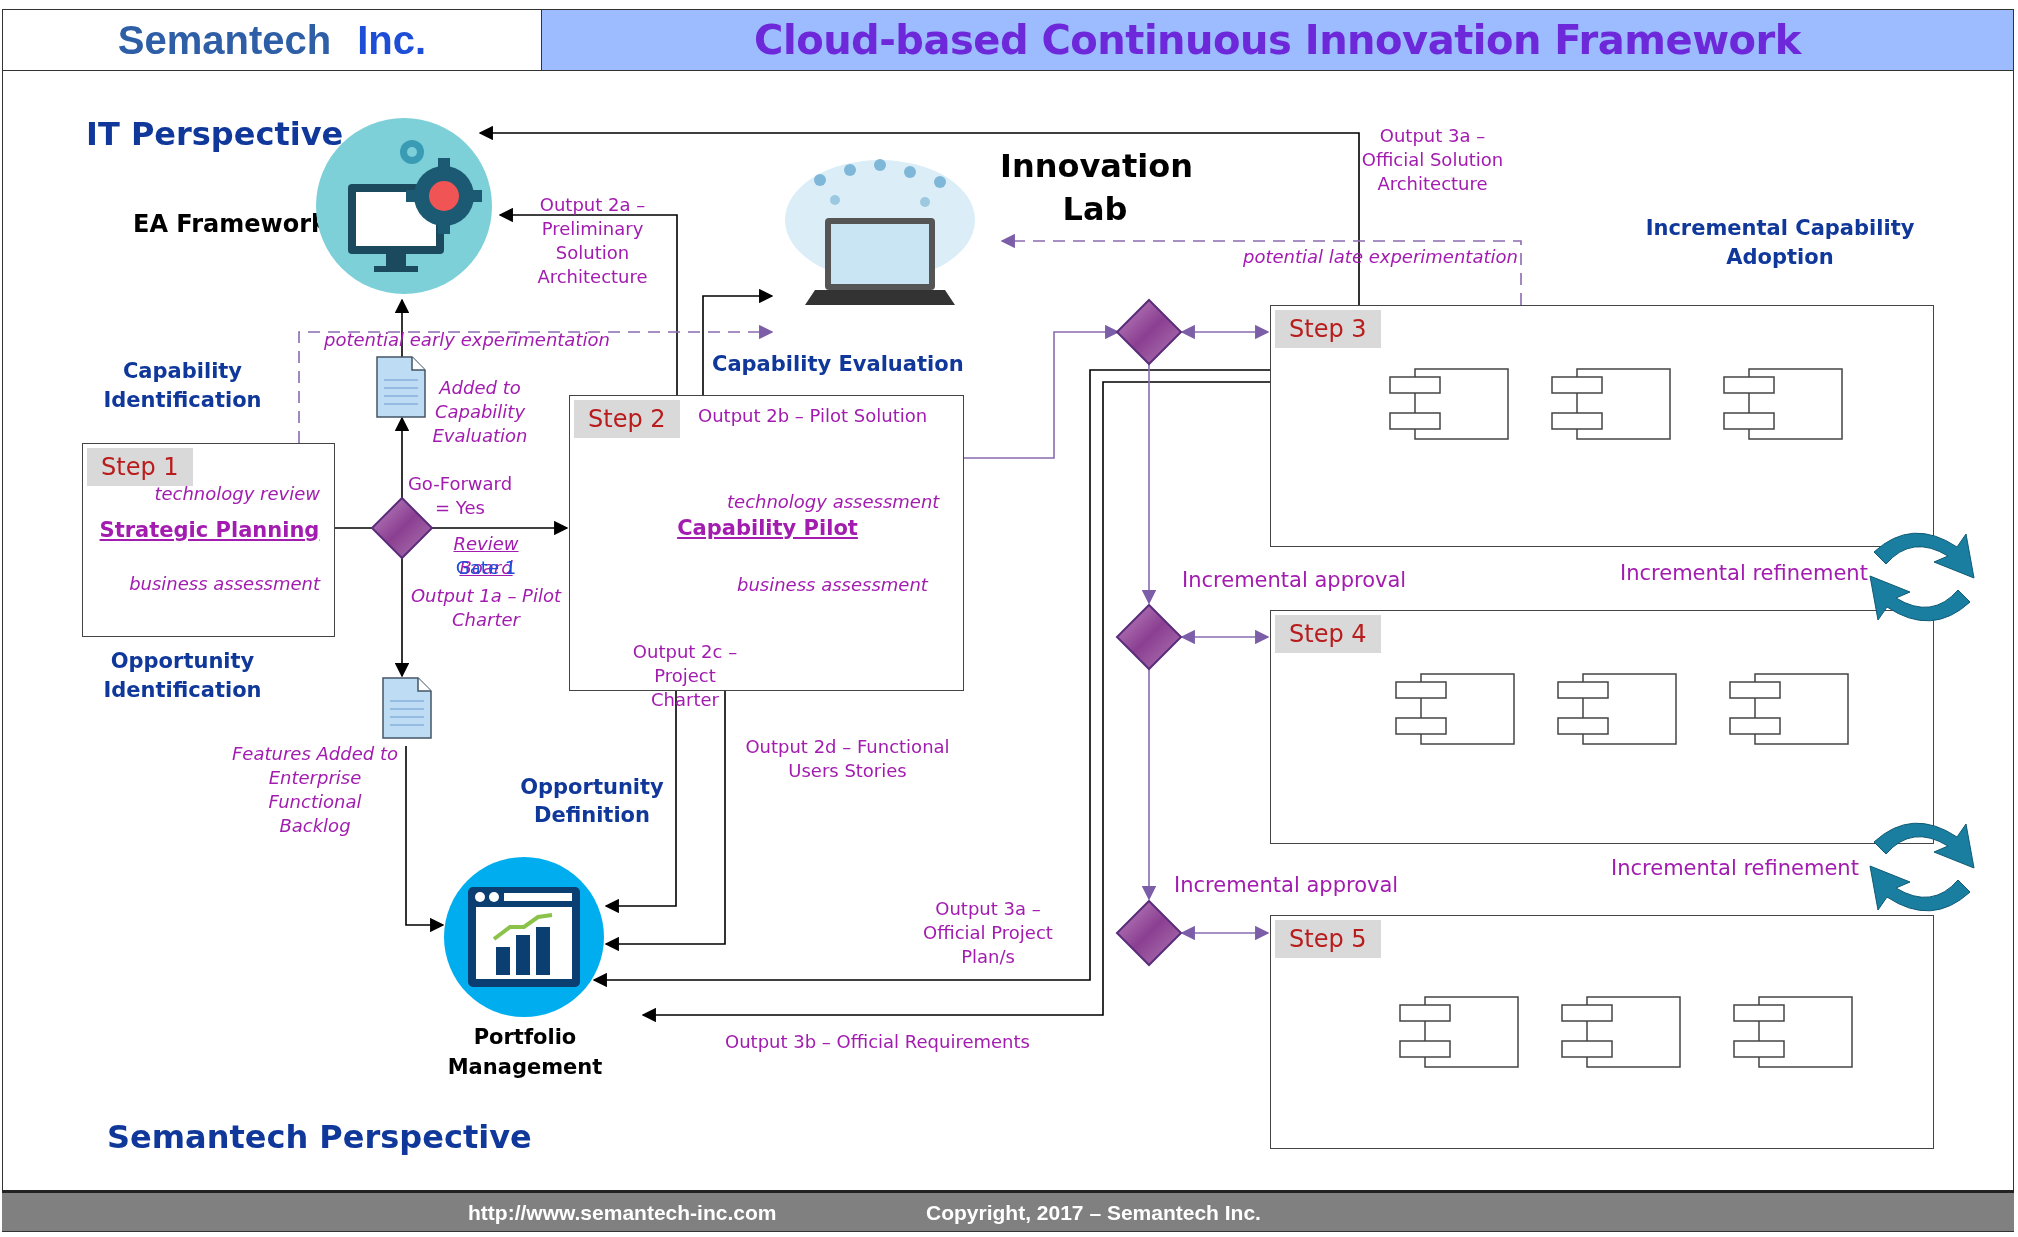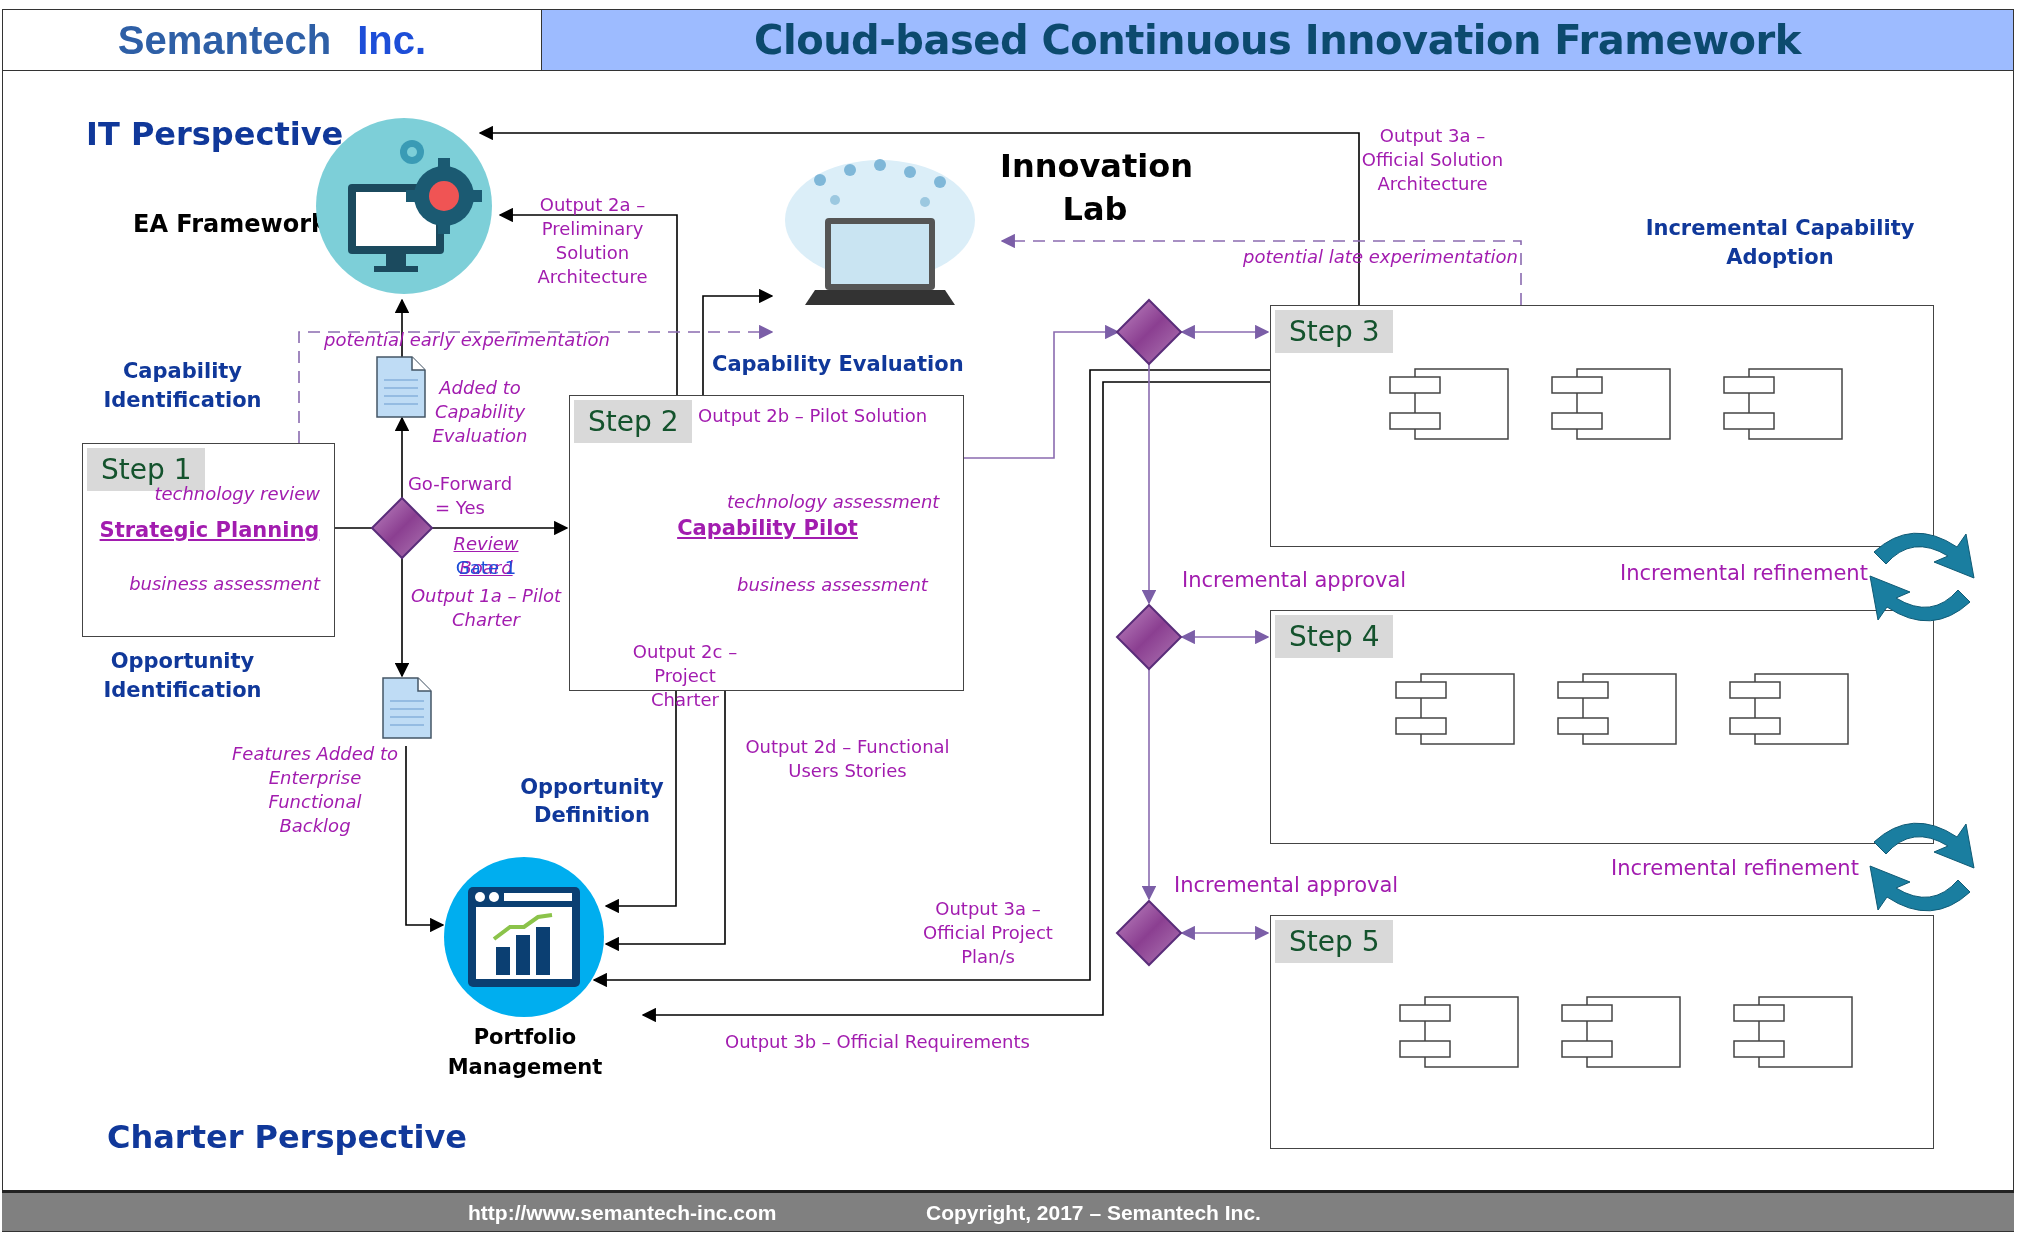--- a/index.html
+++ b/index.html
@@ -2,28 +2,28 @@
 <html><head>
 <meta charset="utf-8">
 <style>
   html, body { margin:0; padding:0; background:#fff; }
   body { width:2018px; height:1237px; position:relative; overflow:hidden; font-family:"Liberation Sans", sans-serif; }
   .abs { position:absolute; }
   .frame { position:absolute; left:2px; top:9px; width:2012px; height:1222px; border:1.5px solid #333; box-sizing:border-box; }
   .hdr-left { position:absolute; left:2px; top:9px; width:540px; height:62px; border:1.5px solid #333; box-sizing:border-box; background:#fff; display:flex; align-items:center; justify-content:center; font-size:40px; font-weight:bold; }
   .hdr-left .brand { color:#2e5fa6; }
   .hdr-left .inc { color:#1d4ed8; margin-left:26px; }
-  .hdr-right { position:absolute; left:542px; top:9px; width:1472px; height:62px; border:1.5px solid #333; border-left:none; box-sizing:border-box; background:#9dbbff; display:flex; align-items:center; justify-content:center; font-size:40px; font-weight:bold; color:#0c4a6e; font-family:"DejaVu Sans", sans-serif; letter-spacing:-0.5px; }
+  .hdr-right { position:absolute; left:542px; top:9px; width:1472px; height:62px; border:1.5px solid #333; border-left:none; box-sizing:border-box; background:#9dbbff; display:flex; align-items:center; justify-content:center; font-size:40px; font-weight:bold; color:#6d28d9; font-family:"DejaVu Sans", sans-serif; letter-spacing:-0.5px; }
   .footer { position:absolute; left:2px; top:1190px; width:2012px; height:42px; background:#808080; border-top:3px solid #222; border-bottom:1.5px solid #333; box-sizing:border-box; color:#fff; font-weight:bold; font-size:21px; }
   .footer span { position:absolute; top:8px; }
   .blue-h { color:#10389a; font-weight:bold; text-align:center; font-family:"DejaVu Sans", sans-serif; }
   .lbl { position:absolute; font-size:18px; color:#a21caf; text-align:center; line-height:24px; font-family:"DejaVu Sans", sans-serif; }
   .it { font-style:italic; }
   .stepbox { position:absolute; border:1.5px solid #444; background:#fff; box-sizing:border-box; }
-  .steptag { position:absolute; left:4px; top:4px; background:#d9d9d9; color:#14532d; font-size:28px; padding:5px 14px; font-family:"DejaVu Sans", sans-serif; }
+  .steptag { position:absolute; left:4px; top:4px; background:#d9d9d9; color:#b91c1c; font-size:24px; padding:5px 14px; font-family:"DejaVu Sans", sans-serif; }
   .comp { position:absolute; width:120px; height:72px; }
   svg.lines { position:absolute; left:0; top:0; }
 </style>
 </head>
 <body>
 
 <div class="frame"></div>
 
 <div class="hdr-left">
   <span class="brand">Semantech</span>
@@ -83,21 +83,21 @@
   <path d="M1149,364 L1149,603" fill="none" stroke="#8a6bb0" stroke-width="1.6" marker-end="url(#ap)"></path>
   <path d="M1149,669 L1149,899" fill="none" stroke="#8a6bb0" stroke-width="1.6" marker-end="url(#ap)"></path>
 
   <polygon points="402,498 432,528 402,558 372,528" fill="url(#dg)" stroke="#5a2d7a" stroke-width="2"></polygon>
   <polygon points="1149,300 1181,332 1149,364 1117,332" fill="url(#dg)" stroke="#5a2d7a" stroke-width="2"></polygon>
   <polygon points="1149,605 1181,637 1149,669 1117,637" fill="url(#dg)" stroke="#5a2d7a" stroke-width="2"></polygon>
   <polygon points="1149,901 1181,933 1149,965 1117,933" fill="url(#dg)" stroke="#5a2d7a" stroke-width="2"></polygon>
 </svg>
 
 <div class="abs blue-h" style="left:86px;top:115px;font-size:32px;">IT Perspective</div>
-<div class="abs blue-h" style="left:107px;top:1118px;font-size:32px;">Charter Perspective</div>
+<div class="abs blue-h" style="left:107px;top:1118px;font-size:32px;">Semantech Perspective</div>
 
 <div class="abs blue-h" style="left:95px;top:357px;width:175px;font-size:21px;line-height:29px;">
   <div>Capability</div>
   <div>Identification</div>
 </div>
 <div class="abs blue-h" style="left:95px;top:647px;width:175px;font-size:21px;line-height:29px;">
   <div>Opportunity</div>
   <div>Identification</div>
 </div>
 <div class="abs blue-h" style="left:712px;top:352px;font-size:21px;">Capability Evaluation</div>

